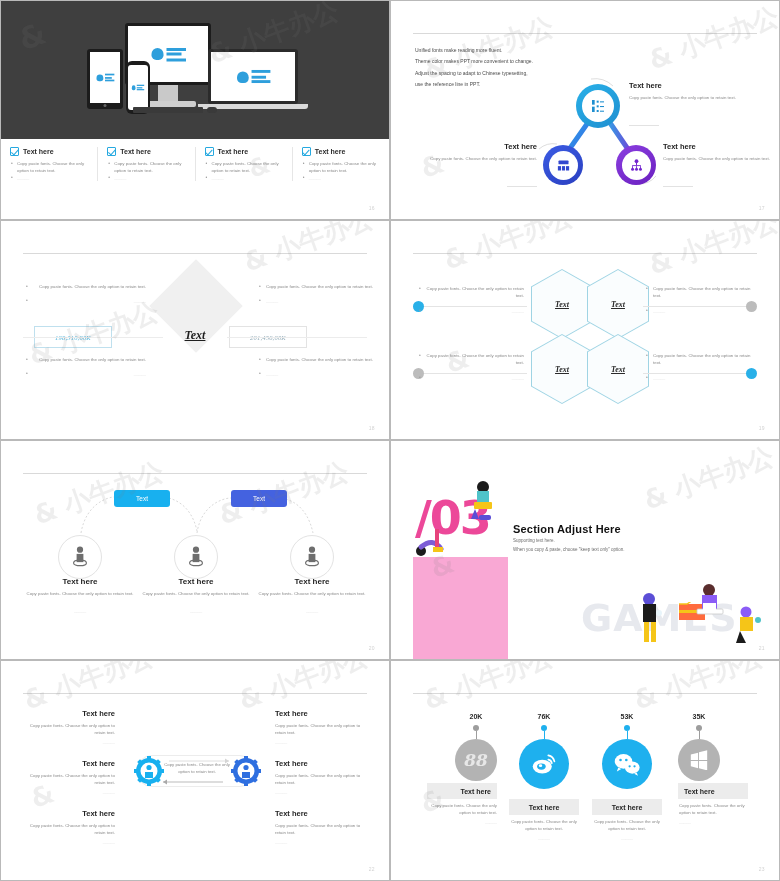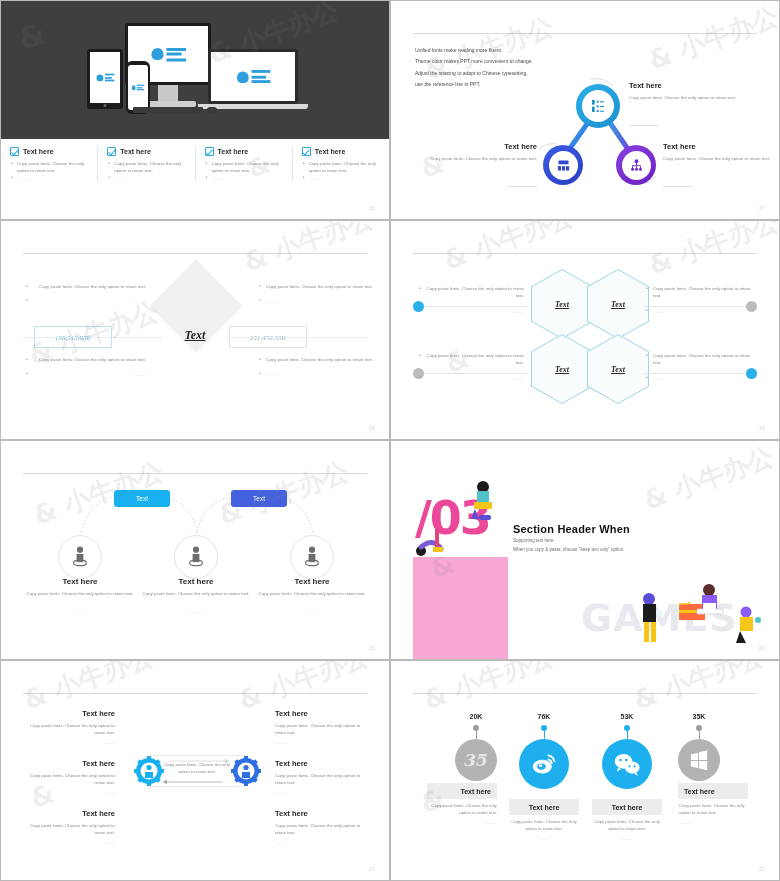--- a/index.html
+++ b/index.html
@@ -468,21 +468,21 @@
       <path d="M22 32 l-4 10 h8 z" fill="#5b4ed6"></path>
       <rect x="26" y="38" width="12" height="5" rx="2" fill="#5b4ed6"></rect>
     </svg>
     <svg width="40" height="40" style="position:absolute;left:22px;top:82px;">
       <circle cx="8" cy="28" r="5" fill="#1b1b1b"></circle>
       <path d="M8 24 q12 -10 20 2" fill="none" stroke="#7c5cd6" stroke-width="5" stroke-linecap="round"></path>
       <rect x="22" y="6" width="4" height="22" fill="#e7437b"></rect>
       <path d="M20 24 h10 v5 h-10 z" fill="#f5c518"></path>
     </svg>
 
-    <div class="s6-h">Section Header When</div>
+    <div class="s6-h">Section Adjust Here</div>
     <div class="s6-s1">Supporting text here.</div>
     <div class="s6-s2">When you copy &amp; paste, choose "keep text only" option.</div>
     <div class="games">GAMES</div>
 
     <svg width="40" height="60" style="position:absolute;left:240px;top:148px;">
       <circle cx="18" cy="10" r="6" fill="#5b4ed6"></circle>
       <path d="M12 15 h13 v18 h-13 z" fill="#1b1b1b"></path>
       <rect x="13" y="33" width="5" height="20" fill="#f5c518"></rect>
         <rect x="20" y="33" width="5" height="20" fill="#f5c518"></rect>
       <circle cx="28" cy="24" r="3" fill="#e8f5fb"></circle>
@@ -597,21 +597,21 @@
     <div class="wmtxt" style="left:30px;top:120px;font-size:26px;">&amp;</div>
   </div>
 
   <div class="slide">
     <div class="rule"></div>
 
     <div class="s8-num" style="left:62px;top:52px;">20K</div>
     <div class="s8-dot" style="left:82px;top:64px;background:#9d9d9d;"></div>
     <div class="s8-stem" style="left:84.5px;top:70px;height:8px;background:#9d9d9d;"></div>
     <div class="s8-circ" style="left:64px;top:78px;width:42px;height:42px;background:#b3b3b3;">
-      <span style="font-family:'DejaVu Serif',serif;font-style:italic;font-weight:700;font-size:17px;color:#e7e7e7;">35</span>
+      <span style="font-family:'DejaVu Serif',serif;font-style:italic;font-weight:700;font-size:17px;color:#e7e7e7;">88</span>
       </div>
     <div class="s8-band" style="left:36px;top:122px;width:70px;justify-content:flex-end;padding-right:6px;">
       <span>Text here</span>
       </div>
     <div class="s8-p" style="left:34px;top:141px;text-align:right;">
       <span>Copy paste fonts. Choose the</span> <span>only option to retain text.</span></div>
     <div class="s8-d" style="left:34px;top:158px;text-align:right;">_____</div>
 
     <div class="s8-num" style="left:130px;top:52px;">76K</div>
     <div class="s8-dot" style="left:150px;top:64px;background:#1eb0ee;"></div>

